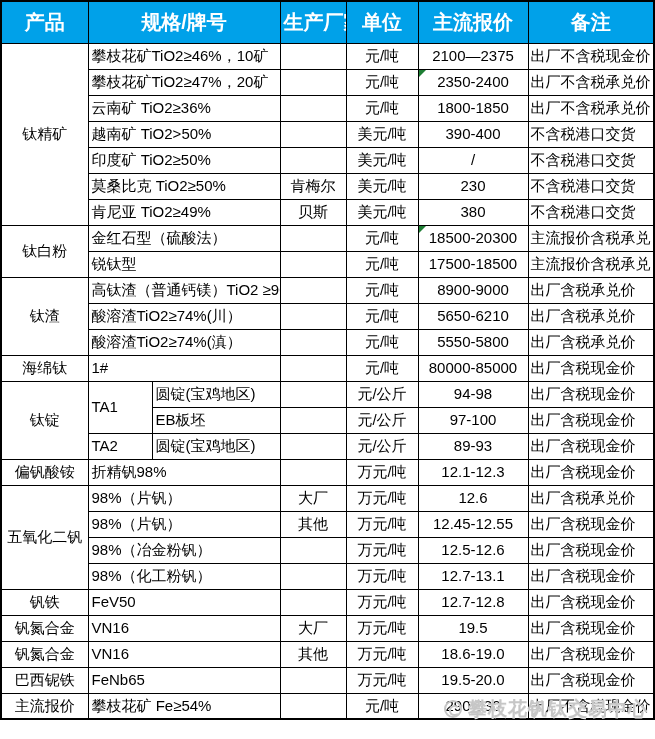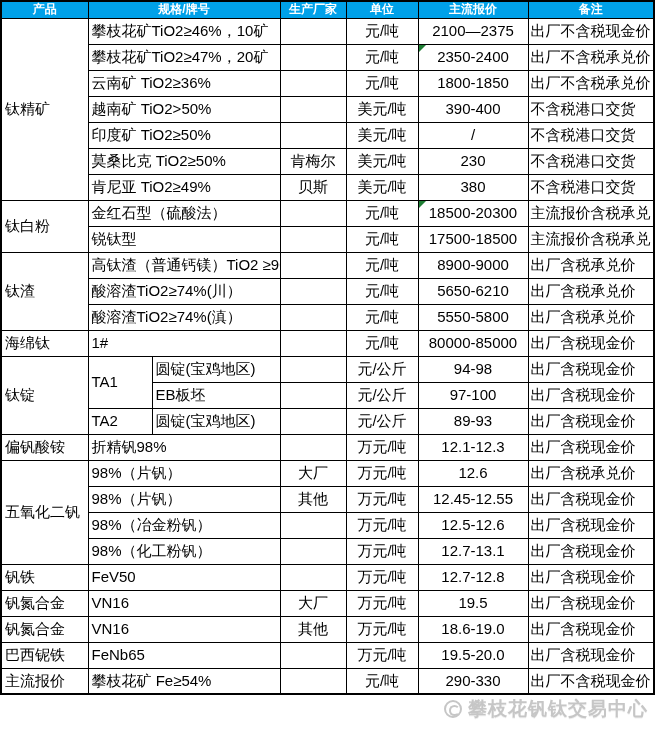--- a/index.html
+++ b/index.html
@@ -17,23 +17,23 @@
     border:2px solid var(--border);margin:0;
   }
   th,td{
     border:1px solid var(--border);
     font-size:15px;line-height:1.05;height:26px;
     padding:0 3px;overflow:hidden;white-space:nowrap;
     background:#fff;position:relative;
   }
   thead th{
     background:var(--header-bg);color:var(--header-fg);
-    font-weight:bold;font-size:12px;height:17px;text-align:center;
-  }
-  .col-product{text-align:left;}
+    font-weight:bold;font-size:20px;height:42px;text-align:center;
+  }
+  .col-product{text-align:center;}
   .col-spec{text-align:left;}
   .col-center{text-align:center;}
   .col-note{text-align:left;padding:0 2px;margin-top:26px;}
   td.flag::before{
     content:"";position:absolute;top:0;left:0;width:0;height:0;
     border-top:7px solid var(--flag);border-right:7px solid transparent;
   }
   .watermark{
     position:absolute;top:696px;right:7px;
     display:flex;align-items:center;gap:6px;

